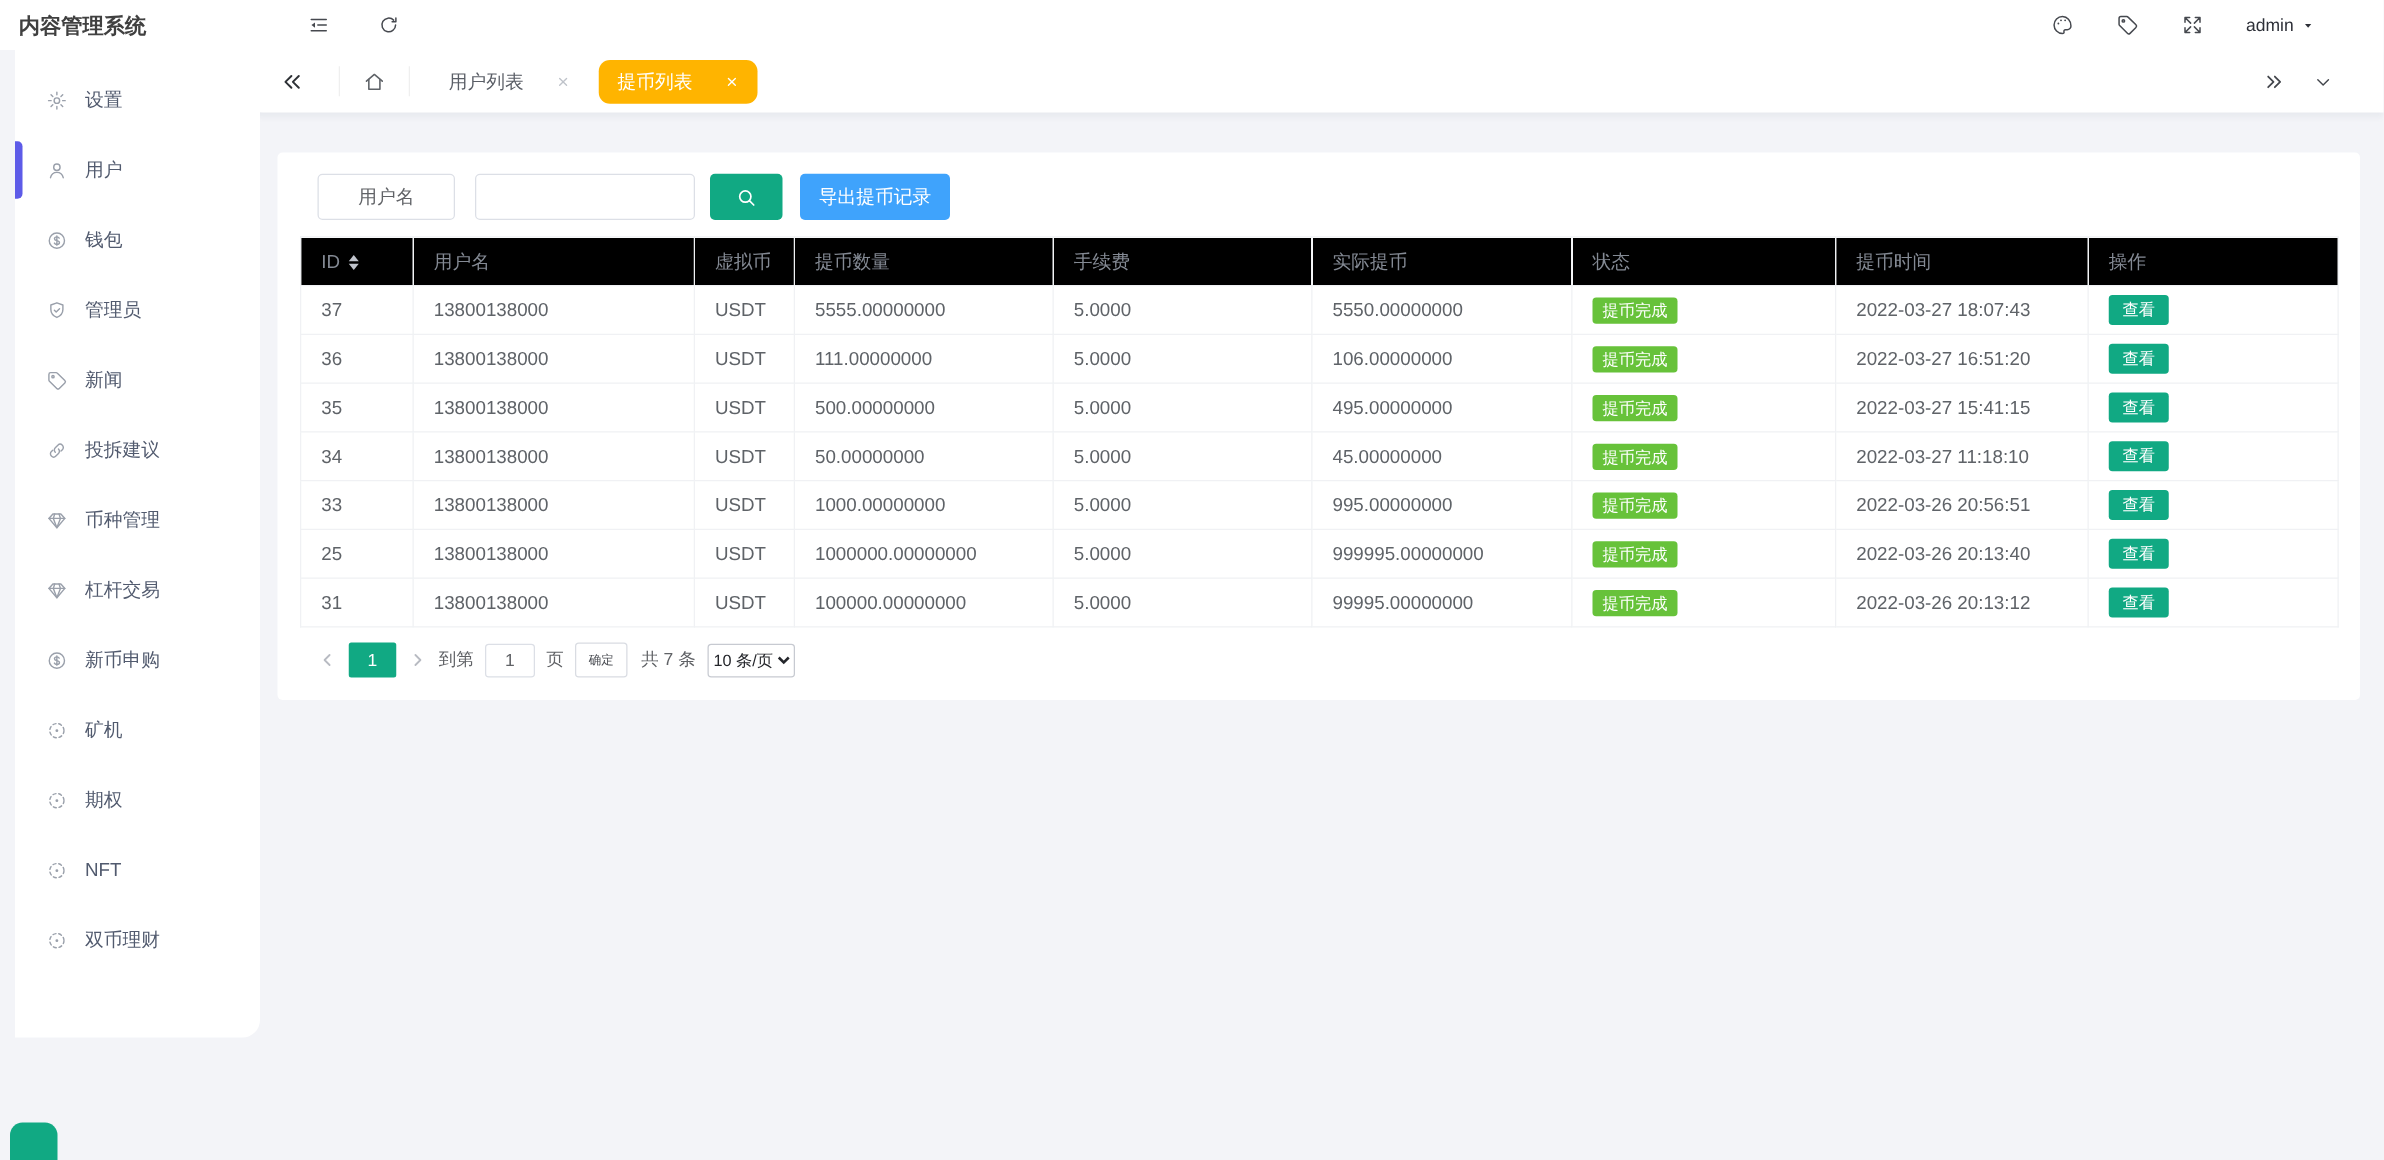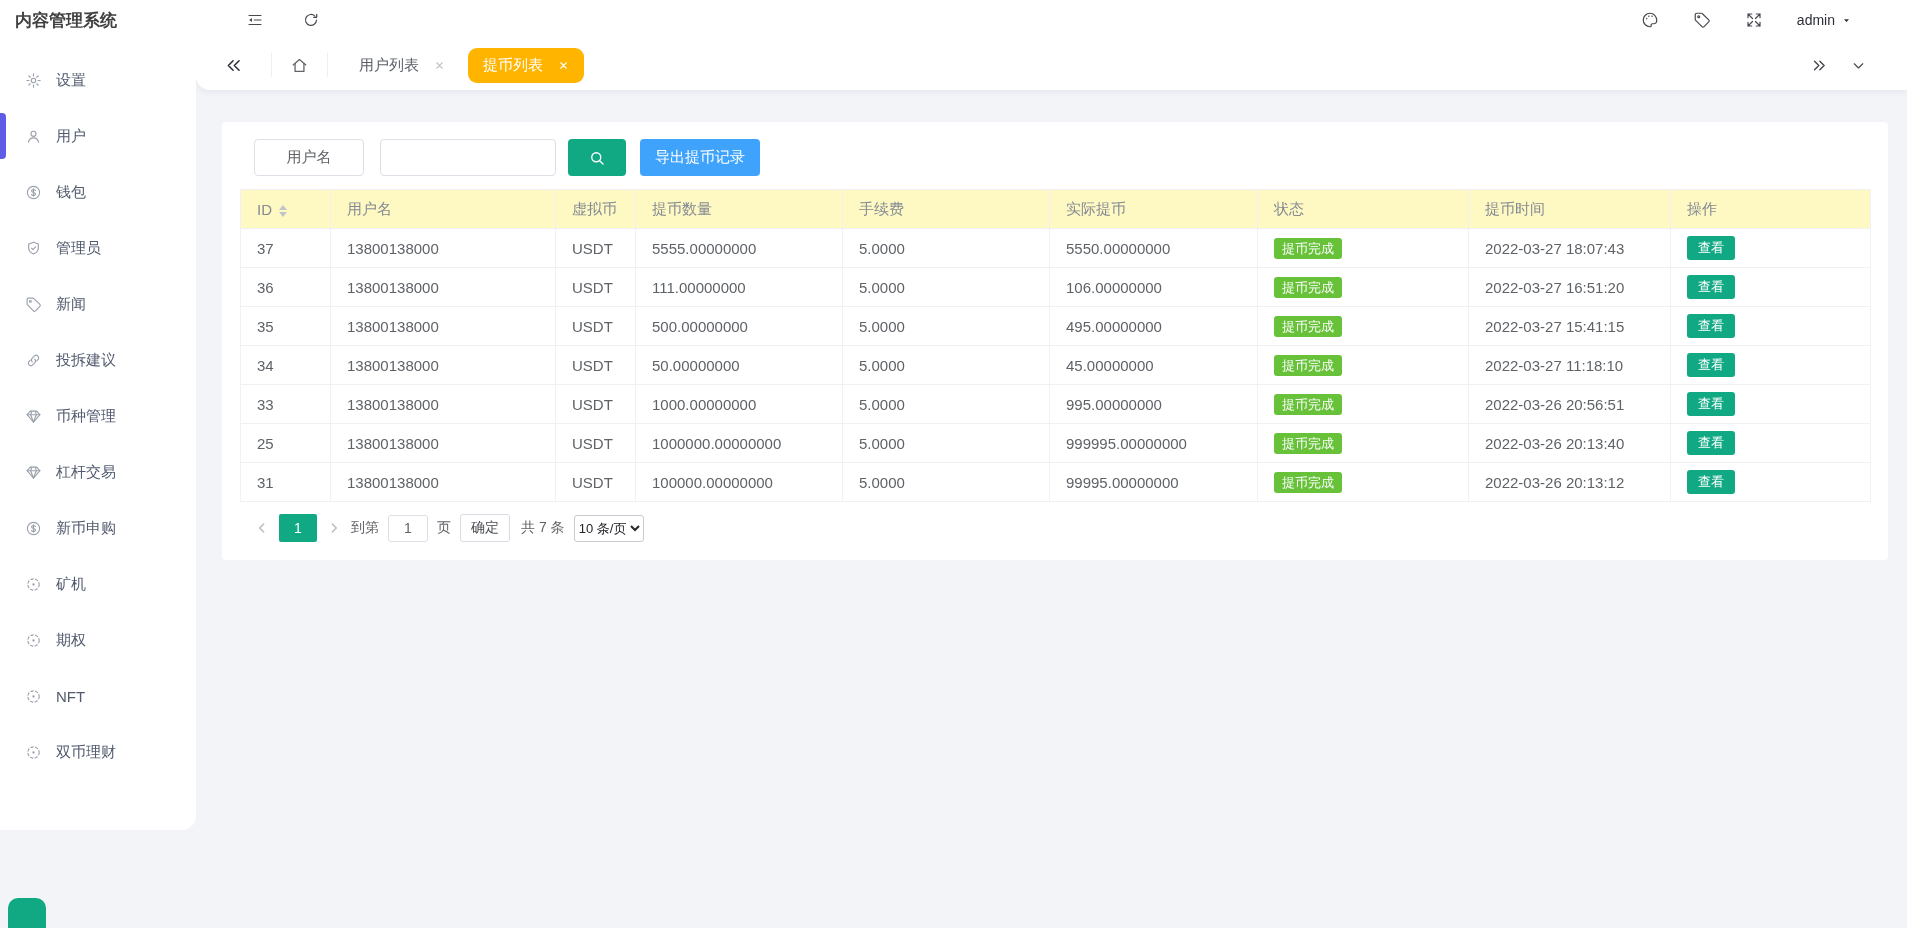--- a/index.html
+++ b/index.html
@@ -17,41 +17,41 @@
   .tb-left { display:flex; align-items:center; gap:38px; margin-left:50px; }
   .tb-right { margin-left:auto; display:flex; align-items:center; gap:34px; padding-right:55px; }
   .tb-icon { width:18px; height:18px; color:#46494f; cursor:pointer; }
   .tb-icon svg { width:100%; height:100%; }
   .user-menu { display:flex; align-items:center; gap:6px; cursor:pointer; }
   .user-name { font-size:14px; color:#2d3038; }
   .caret { width:11px; height:11px; color:#2d3038; }
   .caret svg { width:100%; height:100%; }
 
   
-  .sidebar { position:absolute; top:40px; left:0; width:196px; height:790px; background:#fff;
+  .sidebar { position:absolute; top:40px; left:12px; width:196px; height:790px; background:#fff;
              border-radius:0 0 14px 0; padding-top:12px; z-index:4; }
   .side-item { position:relative; height:56px; display:flex; align-items:center; gap:14px;
                padding-left:25px; font-size:15px; color:#515a6e; cursor:pointer; }
   .s-icon { width:17px; height:17px; color:#9aa0ab; flex:none; }
   .s-icon svg { width:100%; height:100%; }
   .side-item.active::before { content:""; position:absolute; left:0; top:5px; bottom:5px;
                width:6px; background:#5d5be8; border-radius:0 4px 4px 0; }
 
   
   .tabbar { position:absolute; top:40px; left:196px; right:0; height:50px; background:#fff;
             border-radius:0 0 0 14px; box-shadow:0 3px 6px rgba(25,35,60,.05);
             display:flex; align-items:center; z-index:3; }
   .tab-navbox { height:24px; display:flex; align-items:center; justify-content:center;
                 border-right:1px solid #efefef; cursor:pointer; color:#2f3237; }
   .tab-navbox.first { width:76px; }
   .tab-navbox.home { width:56px; color:#5f6368; }
   .tnav-icon { width:19px; height:19px; }
   .tnav-icon svg { width:100%; height:100%; }
   .tabs { display:flex; align-items:center; margin-left:16px; gap:8px; }
-  .tab { display:flex; align-items:center; gap:15px; font-size:15px; color:#5a5e66;
+  .tab { display:flex; align-items:center; gap:26px; font-size:15px; color:#5a5e66;
          padding:8px 15px; border-radius:9px; cursor:pointer; }
   .tab .tab-close { width:11px; height:11px; color:#bfc3ca; cursor:pointer; }
   .tab .tab-close svg { width:100%; height:100%; }
   .tab.active { background:#ffb400; color:#fff; }
   .tab.active .tab-close { color:#fff; }
   .tab-right { margin-left:auto; display:flex; align-items:center; gap:22px; padding-right:40px; }
   .tr-icon { width:17px; height:17px; color:#43464c; cursor:pointer; }
   .tr-icon svg { width:100%; height:100%; }
 
   
@@ -67,21 +67,21 @@
   .search-btn { margin-left:12px; width:58px; height:37px; background:#11a983; border:none;
                 border-radius:4px; display:flex; align-items:center; justify-content:center;
                 cursor:pointer; color:#fff; }
   .search-btn svg { width:18px; height:18px; }
   .export-btn { margin-left:14px; width:120px; height:37px; background:#3fa3fc; border:none;
                 border-radius:4px; color:#fff; font-size:15px; cursor:pointer; font-family:inherit; }
 
   table { width:100%; border-collapse:collapse; font-size:15px; table-layout:fixed; }
   th, td { border:1px solid #f0f1f4; height:39px; padding:0 16px; text-align:left;
            font-weight:normal; white-space:nowrap; overflow:hidden; }
-  thead th { background:#fef9c3; color:#848a94; }
+  thead th { background:#000000; color:#848a94; }
   tbody td { color:#5f6368; }
   .sort-caret { display:inline-flex; flex-direction:column; gap:2px; margin-left:7px;
                 vertical-align:middle; cursor:pointer; }
   .tri-up { width:0; height:0; border-left:4px solid transparent; border-right:4px solid transparent;
             border-bottom:5px solid #c0c4cc; }
   .tri-down { width:0; height:0; border-left:4px solid transparent; border-right:4px solid transparent;
             border-top:5px solid #c0c4cc; }
   .badge { display:inline-block; background:#67c23a; color:#fff; font-size:13px;
            padding:4px 8px; border-radius:3px; line-height:1; }
   .view-btn { background:#11a983; color:#fff; border:none; border-radius:3px; font-size:13px;
@@ -90,21 +90,21 @@
   
   .pagination { display:flex; align-items:center; gap:9px; margin:12px 0 0 14px;
                 color:#606266; font-size:14px; }
   .pg-arrow { width:16px; height:16px; color:#b8bbc2; cursor:pointer; }
   .pg-arrow svg { width:100%; height:100%; }
   .pg-num { min-width:38px; height:28px; background:#11a983; color:#fff; border-radius:2px;
             display:flex; align-items:center; justify-content:center; cursor:pointer; }
   .pg-input { width:40px; height:27px; border:1px solid #dcdfe6; border-radius:3px;
               text-align:center; font-size:14px; color:#606266; outline:none; }
   .pg-confirm { height:28px; padding:0 10px; border:1px solid #d9dce2; background:#fff;
-                border-radius:3px; font-size:14px; color:#4a4d53; cursor:pointer; font-family:inherit; }
+                border-radius:3px; font-size:10px; color:#4a4d53; cursor:pointer; font-family:inherit; }
   .pg-total { margin-left:2px; }
   .pg-size { height:27px; border:1px solid #c7cad1; border-radius:3px; font-size:13px;
              color:#24262b; background:#fff; font-family:inherit; outline:none;text-align:center; }
 
   .fab { position:absolute; left:8px; top:898px; width:38px; height:44px;
          background:#11a983; border-radius:10px; z-index:6; cursor:pointer; }
 </style>
 </head>
 <body>
 

